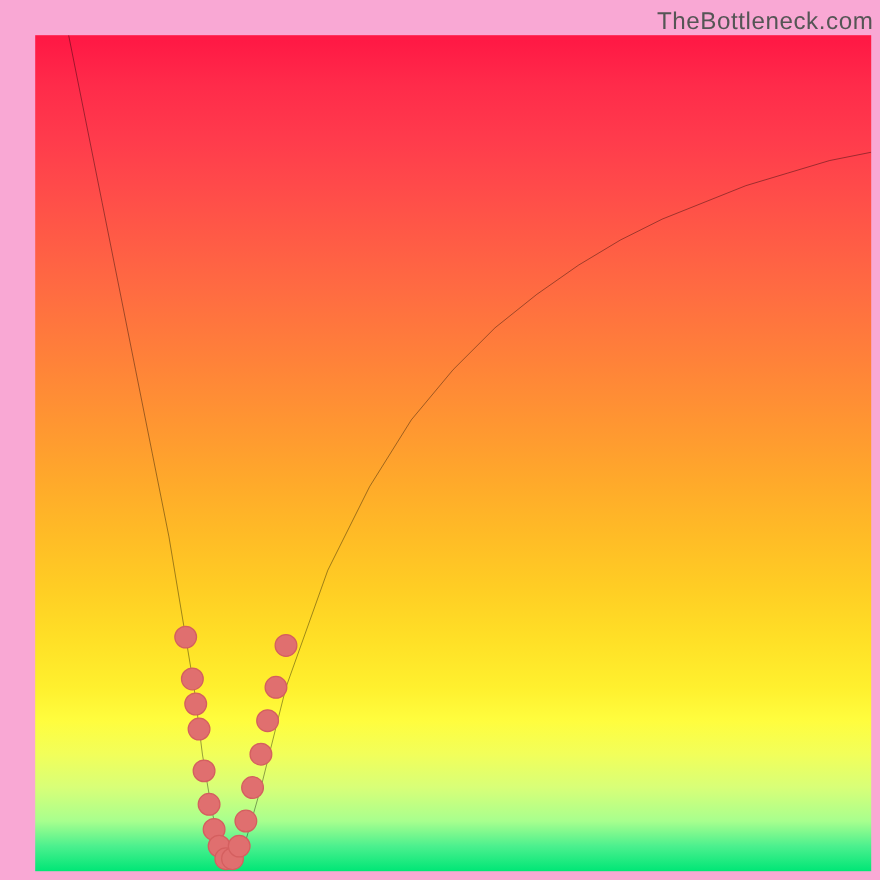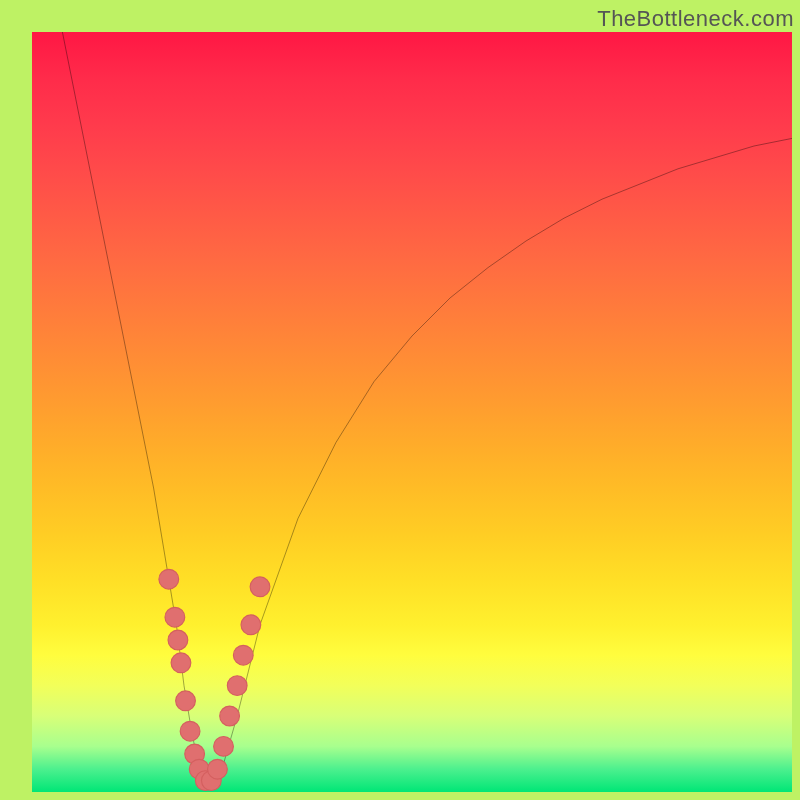--- a/index.html
+++ b/index.html
@@ -8,21 +8,21 @@
     width: 800px;
     height: 800px;
     background: #000;
     overflow: hidden;
     font-family: Arial, Helvetica, sans-serif;
   }
   .frame {
     position: relative;
     width: 800px;
     height: 800px;
-    background: #bef264;
+    background: #f9a8d4;
   }
   .plot-area {
     position: absolute;
     left: 32px;
     top: 32px;
     width: 760px;
     height: 760px;
     background: linear-gradient(
       to bottom,
       #ff1744 0%,

